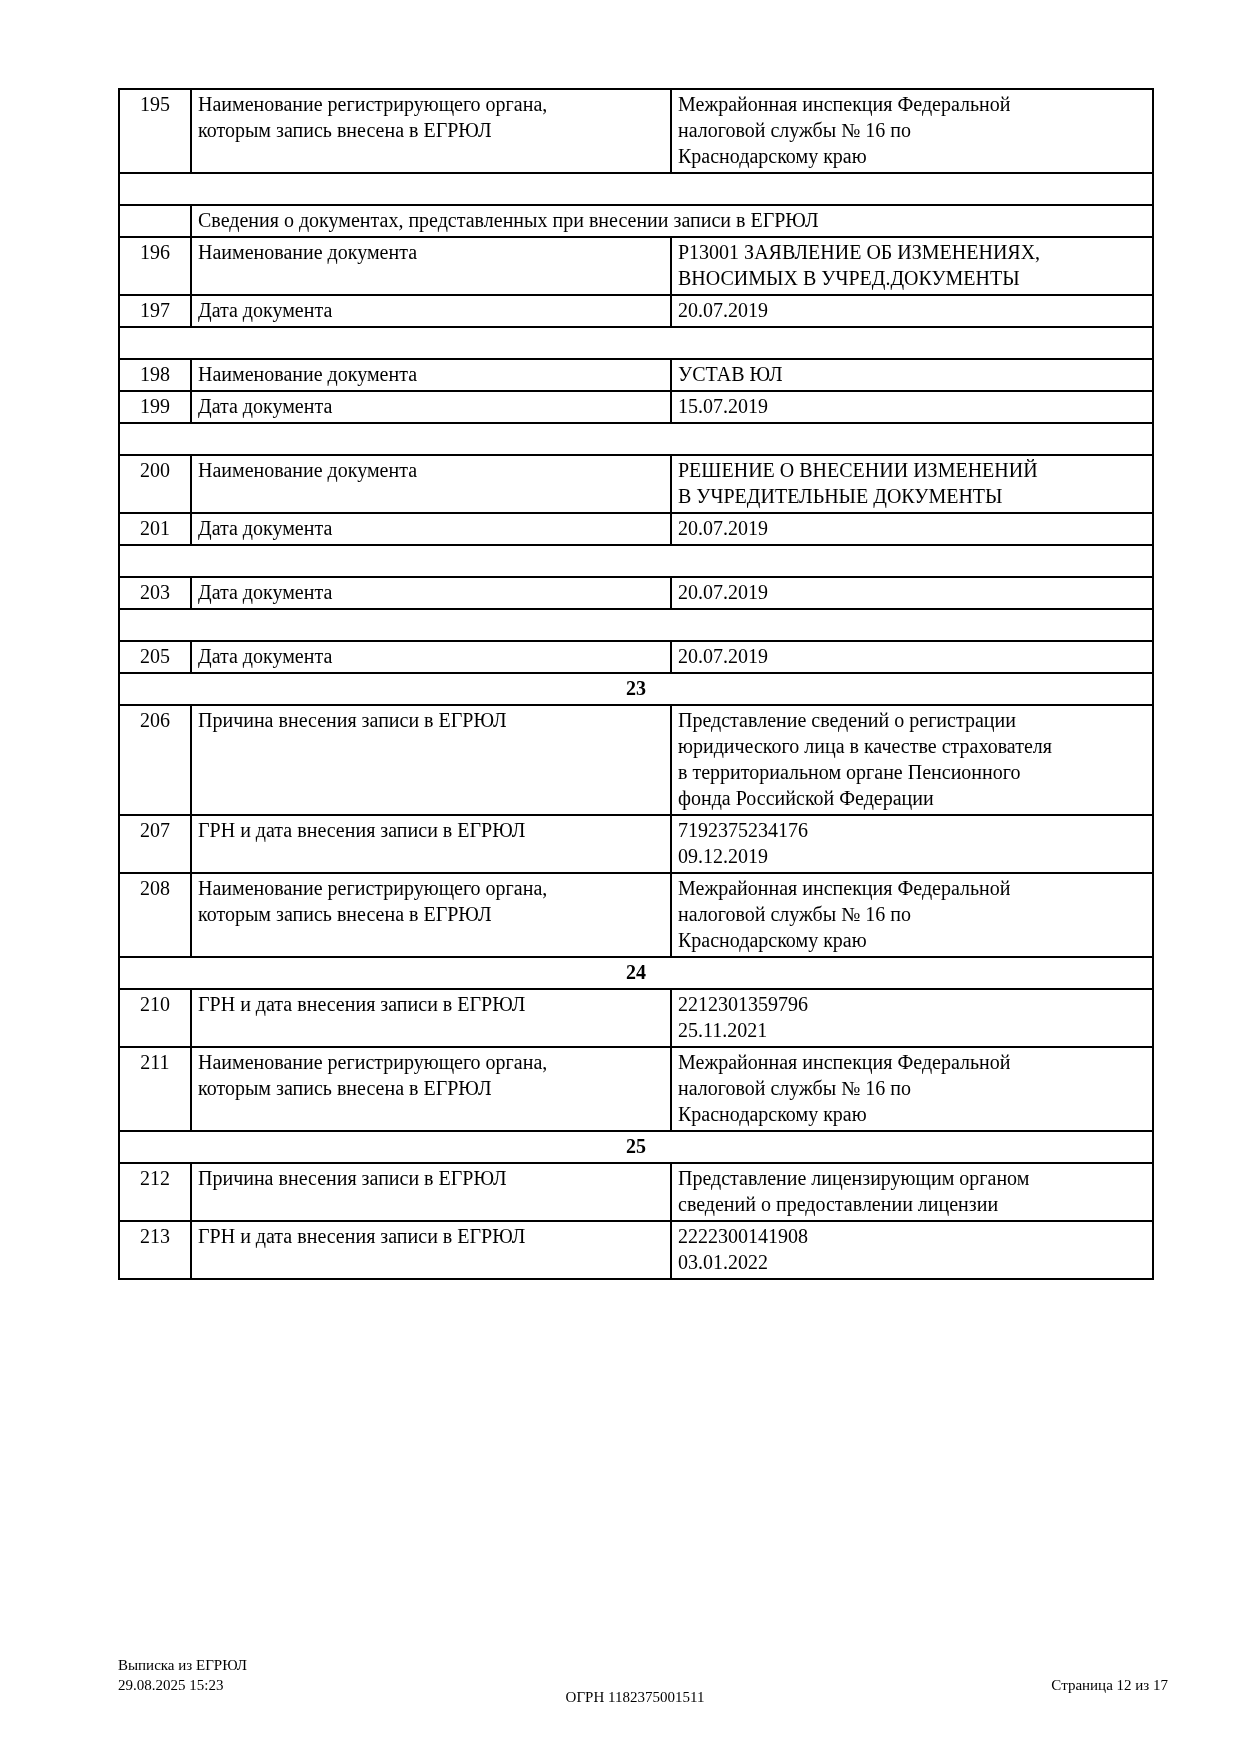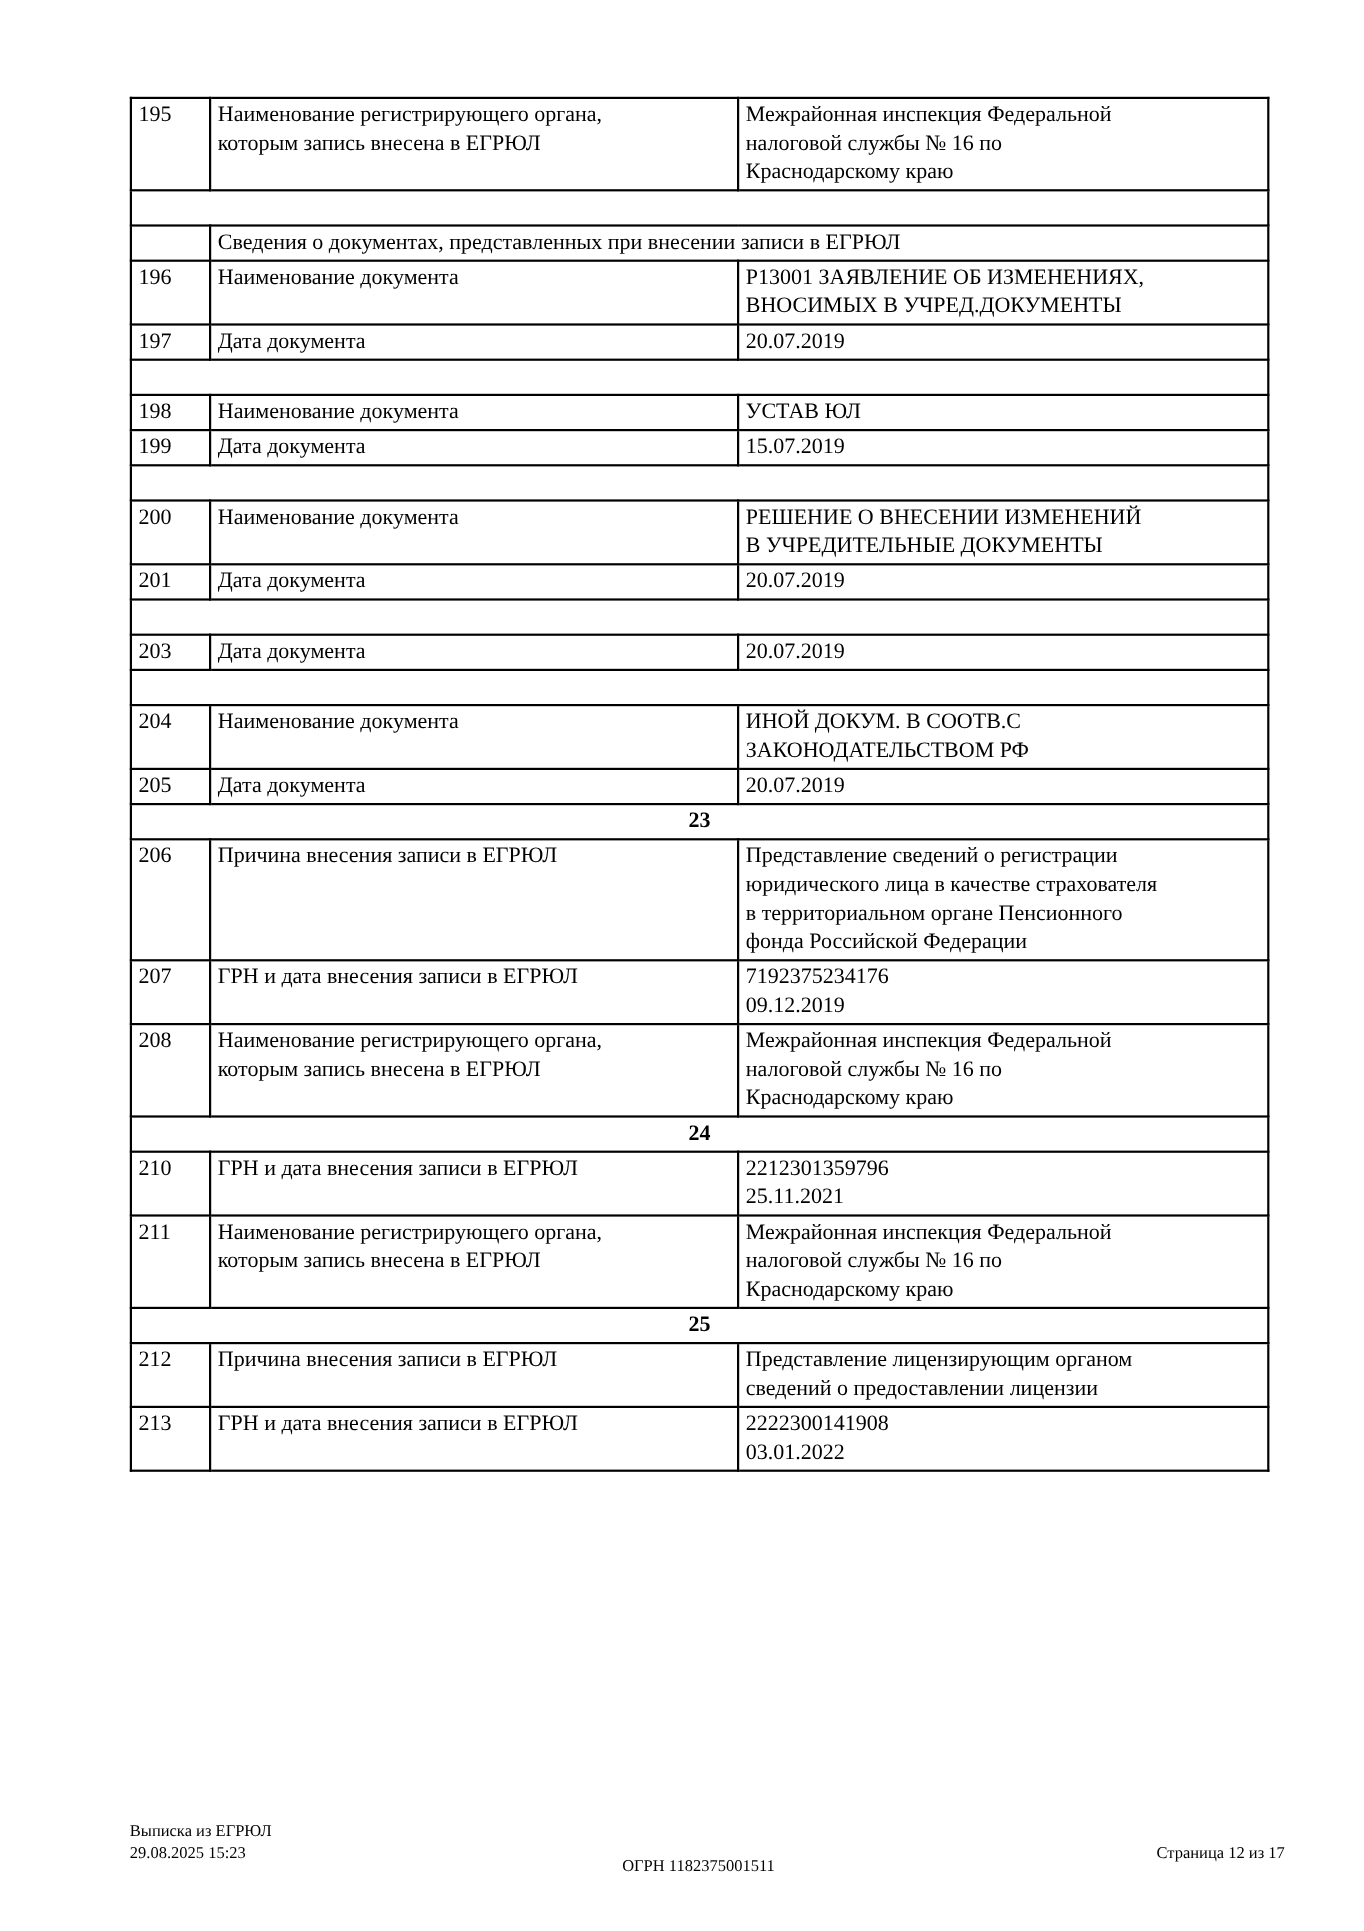--- a/index.html
+++ b/index.html
@@ -30,21 +30,21 @@
   table.egrul td {
     border: 2px solid #000000;
     font-size: 20px;
     line-height: 26px;
     vertical-align: top;
     padding: 1px 6px 3px 6px;
     white-space: pre-line;
     overflow: hidden;
   }
   td.cell-num {
-    text-align: left;
+    text-align: center;
     padding-left: 2px;
     padding-right: 2px;
   }
   tr.r-spacer td {
     height: 30px;
     padding: 0;
   }
   tr.r-section td {
     text-align: center;
     font-weight: bold;
@@ -156,26 +156,20 @@
       </tr>
       <tr class="r-field">
         <td class="cell-num">203</td>
         <td class="cell-label">Дата документа</td>
         <td class="cell-value">20.07.2019</td>
       </tr>
       <tr class="r-spacer">
         <td colspan="3"></td>
       </tr>
       <tr class="r-field">
-        <td class="cell-num">204</td>
-        <td class="cell-label">Наименование документа</td>
-        <td class="cell-value">ИНОЙ ДОКУМ. В СООТВ.С
-ЗАКОНОДАТЕЛЬСТВОМ РФ</td>
-      </tr>
-      <tr class="r-field">
         <td class="cell-num">205</td>
         <td class="cell-label">Дата документа</td>
         <td class="cell-value">20.07.2019</td>
       </tr>
       <tr class="r-section">
         <td colspan="3">23</td>
       </tr>
       <tr class="r-field">
         <td class="cell-num">206</td>
         <td class="cell-label">Причина внесения записи в ЕГРЮЛ</td>

